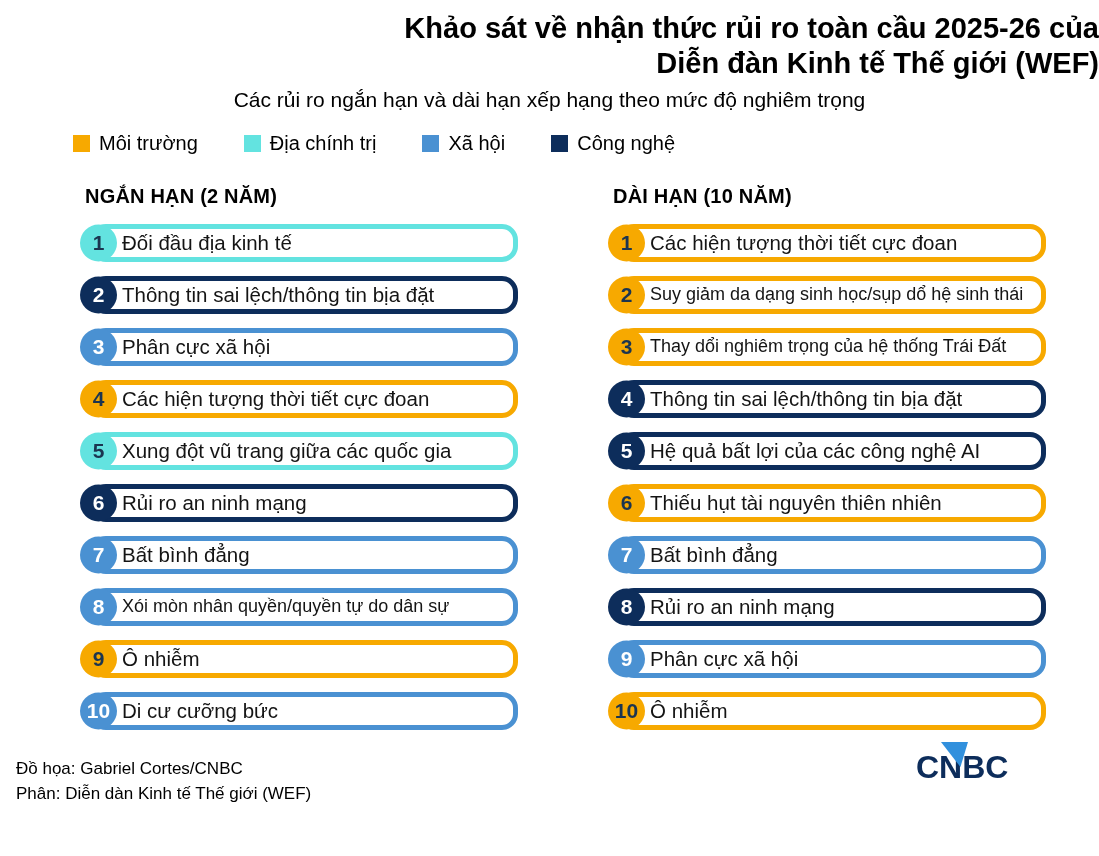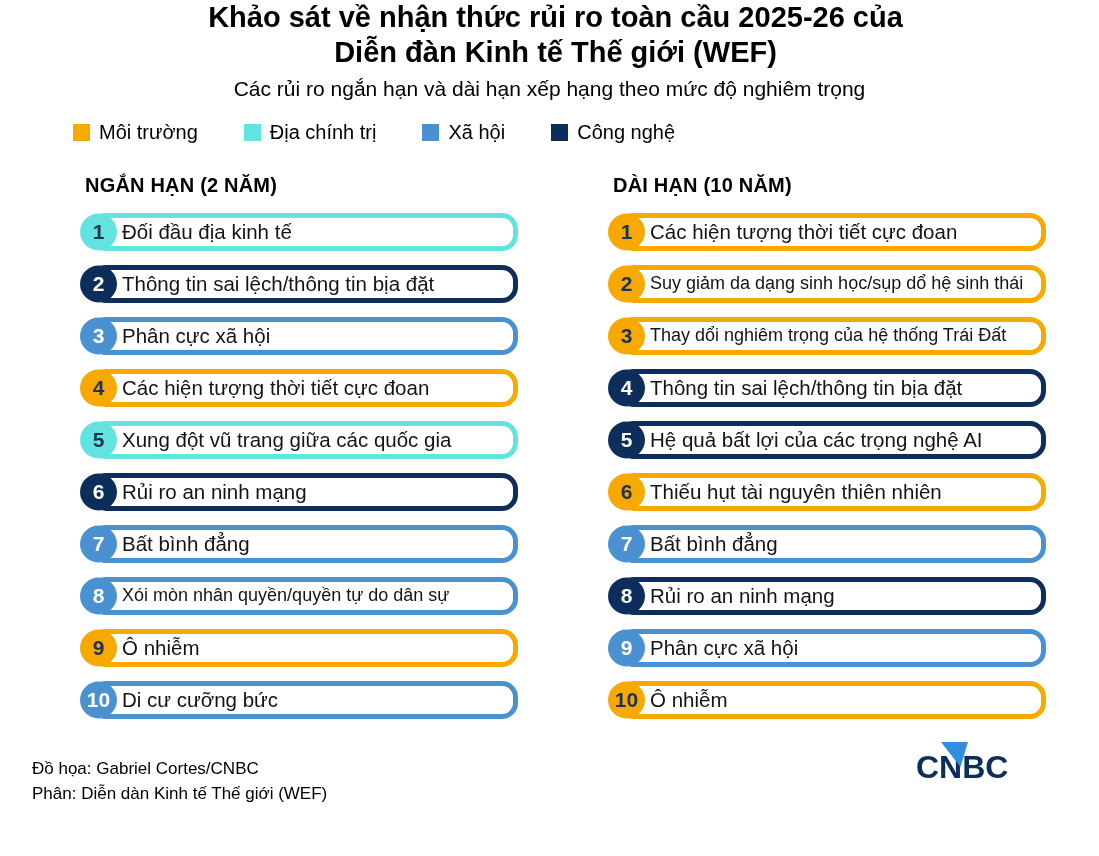--- a/index.html
+++ b/index.html
@@ -1,22 +1,22 @@
 <!DOCTYPE html>
 <html style="--environment: #F7A900; --geopolitical: #63E3E0; --societal: #4A91D2; --technological: #0D2D5B; --number_dark: #1B3550; --logo_navy: #0D2D5B; --logo_blue: #3190DD;"><head>
 <meta charset="utf-8">
 <style>
   html,body { margin:0; padding:0; background:#fff; }
   .canvas {
     position:relative; width:1099px; height:856px; background:#ffffff;
     font-family:"Liberation Sans", sans-serif; color:#000; overflow:hidden;
   }
   .title {
-    text-align:center; font-weight:bold; font-size:29px; line-height:1.2;
-    color:#000;margin-left:12px;
+    text-align:right; font-weight:bold; font-size:29px; line-height:1.2;
+    padding-top:11px; color:#000;margin-left:12px;
   }
   .subtitle { text-align:center; font-size:21px; margin-top:7px; color:#000; }
 
   .legend { display:flex; align-items:center; padding-left:73px; margin-top:20px; gap:46px; }
   .legend-item { display:flex; align-items:center; gap:9px; font-size:20px; }
   .swatch { width:17px; height:17px; flex:0 0 auto; }
   .swatch.cat-environment  { background:var(--environment); }
   .swatch.cat-geopolitical { background:var(--geopolitical); }
   .swatch.cat-societal     { background:var(--societal); }
   .swatch.cat-technological{ background:var(--technological); }
@@ -42,21 +42,21 @@
 
   .pill.cat-environment   { border-color:var(--environment); }
   .pill.cat-geopolitical  { border-color:var(--geopolitical); }
   .pill.cat-societal      { border-color:var(--societal); }
   .pill.cat-technological { border-color:var(--technological); }
   .pill.cat-environment .num   { background:var(--environment);  color:var(--number_dark); }
   .pill.cat-geopolitical .num  { background:var(--geopolitical); color:var(--number_dark); }
   .pill.cat-societal .num      { background:var(--societal);     color:#fff; }
   .pill.cat-technological .num { background:var(--technological);color:#fff; }
 
-  .footer { position:absolute; left:32px; top:756px; font-size:17px; line-height:1.48; color:#000; }
+  .footer { position:absolute; left:16px; top:756px; font-size:17px; line-height:1.48; color:#000; }
 
   .logo {
     position:absolute; left:916px; top:749px; font-weight:bold; font-size:32px;
     color:var(--logo_navy); letter-spacing:0px;
   }
   .logo .tri {
     position:absolute; left:25px; top:-7px; width:27px; height:25px;
     background:var(--logo_blue);
     clip-path:polygon(0 0, 100% 0, 72% 100%);
   }
@@ -152,21 +152,21 @@
       <div class="pill long cat-environment">
         <span class="num">3</span>
         <span class="label">Thay dổi nghiêm trọng của hệ thống Trái Đất</span>
       </div>
       <div class="pill cat-technological">
         <span class="num">4</span>
         <span class="label">Thông tin sai lệch/thông tin bịa đặt</span>
       </div>
       <div class="pill cat-technological">
         <span class="num">5</span>
-        <span class="label">Hệ quả bất lợi của các trọng nghệ AI</span>
+        <span class="label">Hệ quả bất lợi của các công nghệ AI</span>
       </div>
       <div class="pill cat-environment">
         <span class="num">6</span>
         <span class="label">Thiếu hụt tài nguyên thiên nhiên</span>
       </div>
       <div class="pill cat-societal">
         <span class="num">7</span>
         <span class="label">Bất bình đẳng</span>
       </div>
       <div class="pill cat-technological">

